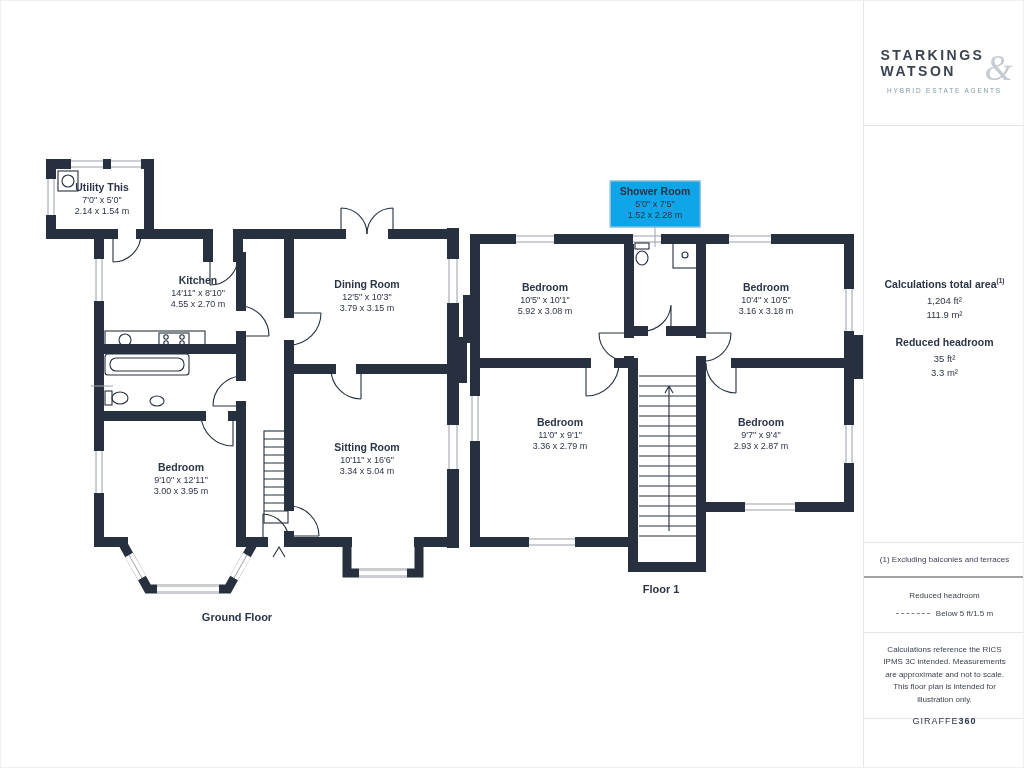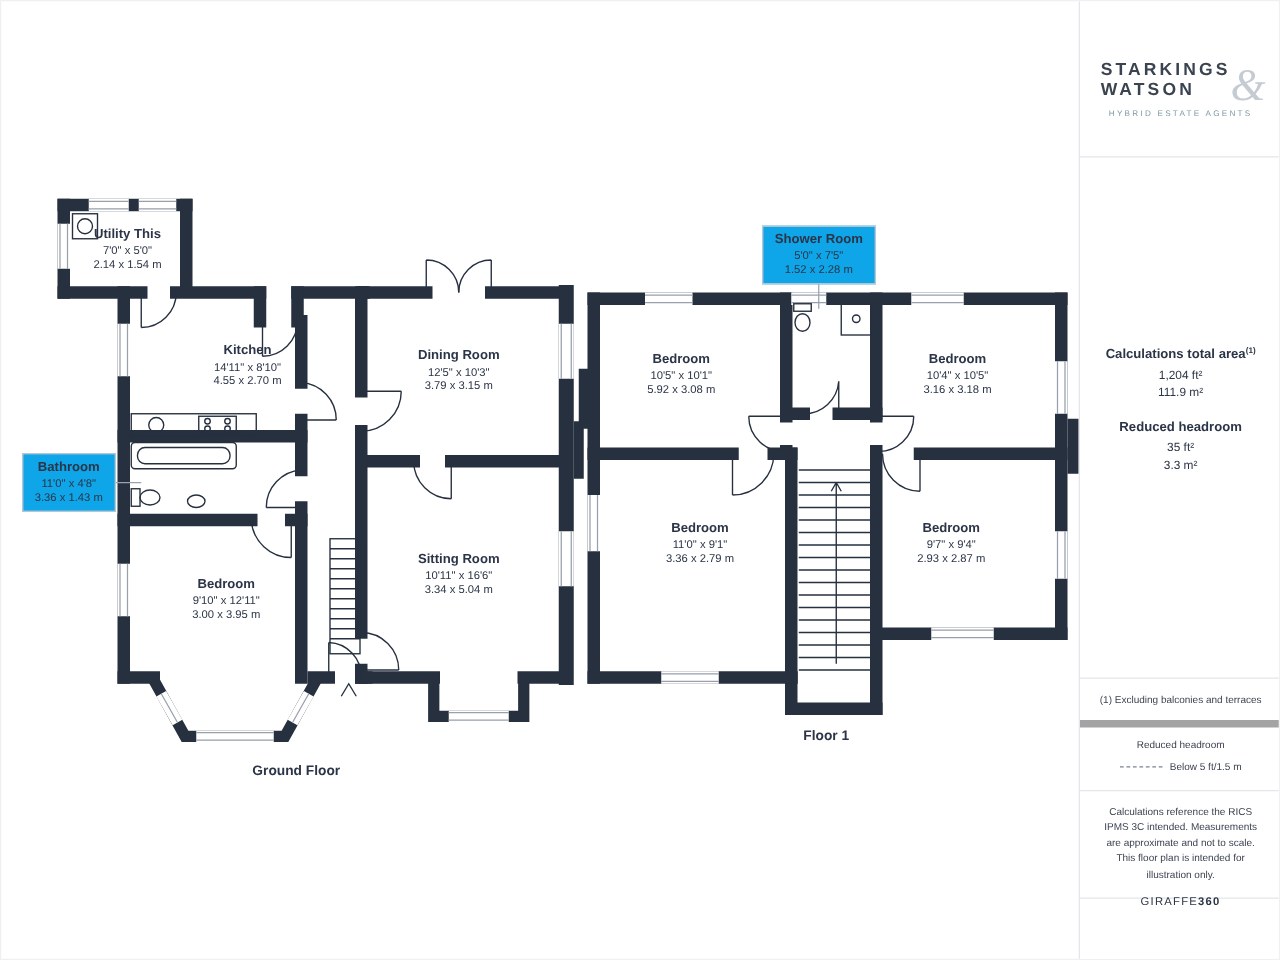--- a/index.html
+++ b/index.html
@@ -26,21 +26,21 @@
   .logo{position:absolute;top:0;left:0;right:0;height:124px;border-bottom:1px solid #e4e6e9;text-align:center;}
   .logo-name{position:relative;display:inline-block;margin-top:46px;text-align:left;padding-right:24px;}
   .logo-line{display:block;font-size:14px;letter-spacing:2.5px;color:#3a434f;font-weight:bold;}
   .amp{position:absolute;right:-4px;top:0px;font-size:36px;color:#c5cbd2;font-family:"Liberation Serif",serif;font-style:italic;}
   .logo-tagline{margin-top:7px;font-size:6.5px;letter-spacing:1.8px;color:#7f99a3;text-align:center;}
   .summary{position:absolute;top:276px;left:0;right:0;text-align:center;color:#2c3547;}
   .sum-title{font-size:10.5px;font-weight:bold;margin-bottom:5px;}
   .sum-title sup{font-size:6.5px;}
   .sum-val{font-size:9.5px;margin:3px 0;}
   .mt{margin-top:16px;}
-  .note1{position:absolute;top:541px;left:0;right:0;border-top:1px solid #e4e6e9;border-bottom:6px solid #a3a3a3;padding:12px 10px;font-size:8px;color:#3c4350;text-align:center;box-sizing:border-box;}
+  .note1{position:absolute;top:541px;left:0;right:0;border-top:1px solid #e4e6e9;border-bottom:2px solid #a3a3a3;padding:12px 10px;font-size:8px;color:#3c4350;text-align:center;box-sizing:border-box;}
   .legend{position:absolute;top:578px;left:0;right:0;padding:12px 10px 14px;border-bottom:1px solid #e4e6e9;text-align:center;color:#3c4350;box-sizing:border-box;}
   .legend-title{font-size:8px;margin-bottom:9px;}
   .legend-row{display:flex;align-items:center;justify-content:center;gap:6px;font-size:8px;}
   .dash{width:34px;height:0;border-top:1.5px dashed #7c8490;display:inline-block;}
   .disclaimer{position:absolute;top:633px;left:0;right:0;border-bottom:1px solid #e4e6e9;padding:10px 13px 12px;font-size:8px;line-height:1.55;color:#3c4350;text-align:center;box-sizing:border-box;}
   .credit{position:absolute;top:706px;left:0;right:0;text-align:center;padding-top:9px;font-size:9px;letter-spacing:1px;color:#2c3547;}
   .credit b{font-weight:bold;}
 </style>
 </head>
 <body>
@@ -227,25 +227,20 @@
   <div class="room-label" style="left:197px;top:292px">
     <div class="rname">Kitchen</div>
     <div class="rdim">14'11" x 8'10"</div>
     <div class="rdim">4.55 x 2.70 m</div>
   </div>
   <div class="room-label" style="left:366px;top:296px">
     <div class="rname">Dining Room</div>
     <div class="rdim">12'5" x 10'3"</div>
     <div class="rdim">3.79 x 3.15 m</div>
   </div>
-  <div class="room-label callout" style="left:54px;top:385px">
-    <div class="rname">Bathroom</div>
-    <div class="rdim">11'0" x 4'8"</div>
-    <div class="rdim">3.36 x 1.43 m</div>
-  </div>
   <div class="room-label" style="left:180px;top:479px">
     <div class="rname">Bedroom</div>
     <div class="rdim">9'10" x 12'11"</div>
     <div class="rdim">3.00 x 3.95 m</div>
   </div>
   <div class="room-label" style="left:366px;top:459px">
     <div class="rname">Sitting Room</div>
     <div class="rdim">10'11" x 16'6"</div>
     <div class="rdim">3.34 x 5.04 m</div>
   </div>

